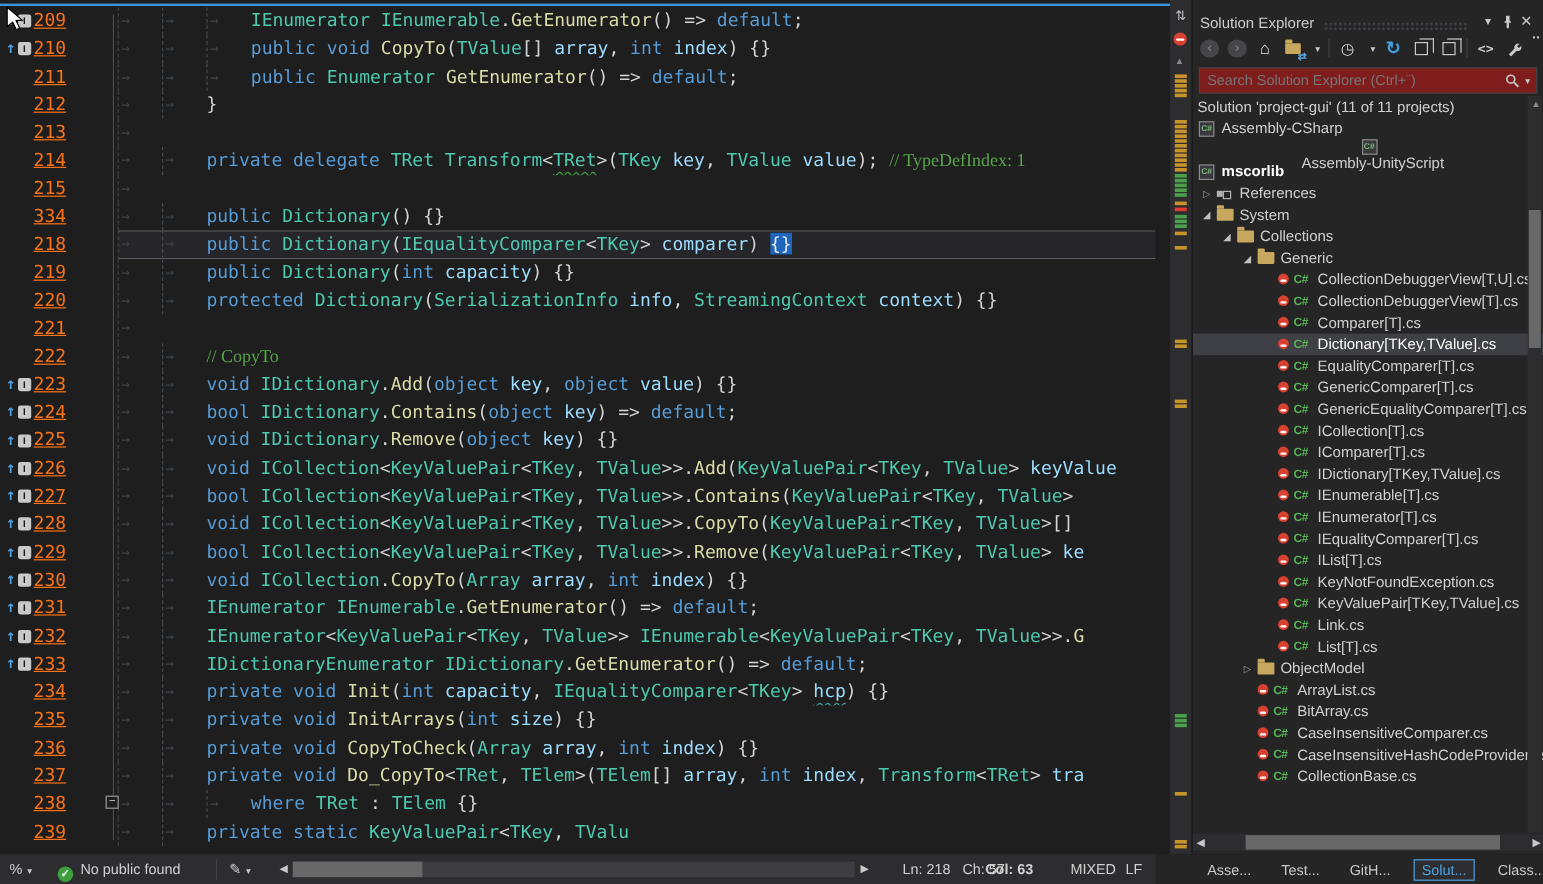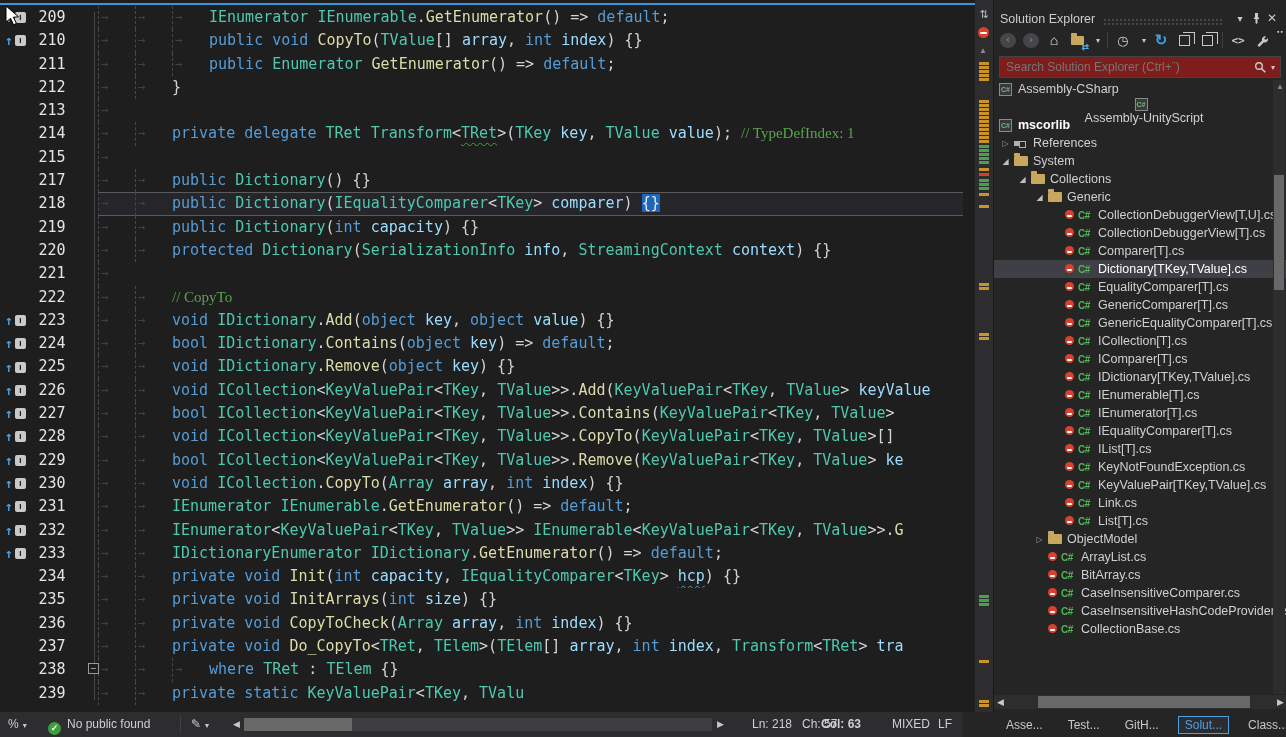--- a/index.html
+++ b/index.html
@@ -9,21 +9,21 @@
   
   #editor { position:absolute; left:0; top:0; width:993px; height:712px; background:#1e1e1e; overflow:hidden; }
   #top-blue { position:absolute; left:0; top:3px; width:975px; height:2px; background:#3794DD; z-index:5; }
   #code-lines { position:absolute; left:0; top:6px; width:963px; height:706px; overflow:hidden;
     font-family:"DejaVu Sans Mono", monospace; font-size:15px; }
   .code-line { display:flex; height:23.3px; line-height:23.3px; white-space:pre; }
   .mk-col { width:28px; flex:none; display:flex; align-items:center; gap:2px; padding-left:5px; }
   .mk-arrow { color:#4FA0E0; font-size:13px; font-weight:bold; line-height:1; }
   .mk-ibox { width:11px; height:11px; background:#C9C9C9; border-radius:2px; color:#161616;
     font:bold 8px/11px "Liberation Sans", sans-serif; text-align:center; }
-  .num { width:56px; flex:none; text-align:center; padding-right:8px; color:#e5e5e5; }
+  .num { width:56px; flex:none; text-align:left; padding-right:8px; color:#f97316;text-decoration:underline; }
   .outline-col { width:14px; flex:none; }
   .lcode { flex:1; overflow:hidden; }
   .code-line.current .lcode { background:#26262a; box-shadow: inset 0 1px 0 #5b5b5b, inset 0 -1px 0 #5b5b5b; }
   .tab { display:inline-block; width:37px; border-left:1px dashed #45494d; color:#3d4449; font-size:12px; padding-left:2px; overflow:hidden; vertical-align:top; }
   .tk-k { color:#569CD6; } .tk-t { color:#4EC9B0; } .tk-m { color:#DCDCAA; }
   .tk-p { color:#9CDCFE; } .tk-d { color:#D4D4D4; } .tk-c { color:#57A64A;font-family:Liberation Serif, serif; }
   .tk-tw { color:#4EC9B0; text-decoration:underline wavy #3FA33F 1px; text-underline-offset:4px; }
   .tk-pw { color:#9CDCFE; text-decoration:underline wavy #3FA3A3 1px; text-underline-offset:4px; }
   .tk-s { color:#EAEAEA; background:#1D66BE; }
   #outline-vline { position:absolute; left:94px; top:12px; height:688px; width:1px; background:#6a6a6a; opacity:.55; }
@@ -110,21 +110,21 @@
   <div id="editor">
     <div id="top-blue"></div>
     <div id="code-lines">
         <div class="code-line"><div class="mk-col"><span class="mk-arrow">↑</span><span class="mk-ibox">I</span></div><div class="num">209</div><div class="outline-col"></div><div class="lcode"><span class="tab">→</span><span class="tab">→</span><span class="tab">→</span><span class="tk-t">IEnumerator</span><span class="tk-d"> </span><span class="tk-t">IEnumerable</span><span class="tk-d">.</span><span class="tk-m">GetEnumerator</span><span class="tk-d">() =&gt; </span><span class="tk-k">default</span><span class="tk-d">;</span></div></div>
         <div class="code-line"><div class="mk-col"><span class="mk-arrow">↑</span><span class="mk-ibox">I</span></div><div class="num">210</div><div class="outline-col"></div><div class="lcode"><span class="tab">→</span><span class="tab">→</span><span class="tab">→</span><span class="tk-k">public</span><span class="tk-d"> </span><span class="tk-k">void</span><span class="tk-d"> </span><span class="tk-m">CopyTo</span><span class="tk-d">(</span><span class="tk-t">TValue</span><span class="tk-d">[] </span><span class="tk-p">array</span><span class="tk-d">, </span><span class="tk-k">int</span><span class="tk-d"> </span><span class="tk-p">index</span><span class="tk-d">) {}</span></div></div>
         <div class="code-line"><div class="mk-col"></div><div class="num">211</div><div class="outline-col"></div><div class="lcode"><span class="tab">→</span><span class="tab">→</span><span class="tab">→</span><span class="tk-k">public</span><span class="tk-d"> </span><span class="tk-t">Enumerator</span><span class="tk-d"> </span><span class="tk-m">GetEnumerator</span><span class="tk-d">() =&gt; </span><span class="tk-k">default</span><span class="tk-d">;</span></div></div>
         <div class="code-line"><div class="mk-col"></div><div class="num">212</div><div class="outline-col"></div><div class="lcode"><span class="tab">→</span><span class="tab">→</span><span class="tk-d">}</span></div></div>
         <div class="code-line"><div class="mk-col"></div><div class="num">213</div><div class="outline-col"></div><div class="lcode"><span class="tab">→</span></div></div>
         <div class="code-line"><div class="mk-col"></div><div class="num">214</div><div class="outline-col"></div><div class="lcode"><span class="tab">→</span><span class="tab">→</span><span class="tk-k">private</span><span class="tk-d"> </span><span class="tk-k">delegate</span><span class="tk-d"> </span><span class="tk-t">TRet</span><span class="tk-d"> </span><span class="tk-t">Transform</span><span class="tk-d">&lt;</span><span class="tk-tw">TRet</span><span class="tk-d">&gt;(</span><span class="tk-t">TKey</span><span class="tk-d"> </span><span class="tk-p">key</span><span class="tk-d">, </span><span class="tk-t">TValue</span><span class="tk-d"> </span><span class="tk-p">value</span><span class="tk-d">); </span><span class="tk-c">// TypeDefIndex: 1</span></div></div>
         <div class="code-line"><div class="mk-col"></div><div class="num">215</div><div class="outline-col"></div><div class="lcode"><span class="tab">→</span></div></div>
-        <div class="code-line"><div class="mk-col"></div><div class="num">217</div><div class="outline-col"></div><div class="lcode"><span class="tab">→</span><span class="tab">→</span><span class="tk-k">public</span><span class="tk-d"> </span><span class="tk-t">Dictionary</span><span class="tk-d">() {}</span></div></div>
+        <div class="code-line"><div class="mk-col"></div><div class="num">334</div><div class="outline-col"></div><div class="lcode"><span class="tab">→</span><span class="tab">→</span><span class="tk-k">public</span><span class="tk-d"> </span><span class="tk-t">Dictionary</span><span class="tk-d">() {}</span></div></div>
         <div class="code-line current"><div class="mk-col"></div><div class="num">218</div><div class="outline-col"></div><div class="lcode"><span class="tab">→</span><span class="tab">→</span><span class="tk-k">public</span><span class="tk-d"> </span><span class="tk-t">Dictionary</span><span class="tk-d">(</span><span class="tk-t">IEqualityComparer</span><span class="tk-d">&lt;</span><span class="tk-t">TKey</span><span class="tk-d">&gt; </span><span class="tk-p">comparer</span><span class="tk-d">) </span><span class="tk-s">{}</span></div></div>
         <div class="code-line"><div class="mk-col"></div><div class="num">219</div><div class="outline-col"></div><div class="lcode"><span class="tab">→</span><span class="tab">→</span><span class="tk-k">public</span><span class="tk-d"> </span><span class="tk-t">Dictionary</span><span class="tk-d">(</span><span class="tk-k">int</span><span class="tk-d"> </span><span class="tk-p">capacity</span><span class="tk-d">) {}</span></div></div>
         <div class="code-line"><div class="mk-col"></div><div class="num">220</div><div class="outline-col"></div><div class="lcode"><span class="tab">→</span><span class="tab">→</span><span class="tk-k">protected</span><span class="tk-d"> </span><span class="tk-t">Dictionary</span><span class="tk-d">(</span><span class="tk-t">SerializationInfo</span><span class="tk-d"> </span><span class="tk-p">info</span><span class="tk-d">, </span><span class="tk-t">StreamingContext</span><span class="tk-d"> </span><span class="tk-p">context</span><span class="tk-d">) {}</span></div></div>
         <div class="code-line"><div class="mk-col"></div><div class="num">221</div><div class="outline-col"></div><div class="lcode"><span class="tab">→</span></div></div>
         <div class="code-line"><div class="mk-col"></div><div class="num">222</div><div class="outline-col"></div><div class="lcode"><span class="tab">→</span><span class="tab">→</span><span class="tk-c">// CopyTo</span></div></div>
         <div class="code-line"><div class="mk-col"><span class="mk-arrow">↑</span><span class="mk-ibox">I</span></div><div class="num">223</div><div class="outline-col"></div><div class="lcode"><span class="tab">→</span><span class="tab">→</span><span class="tk-k">void</span><span class="tk-d"> </span><span class="tk-t">IDictionary</span><span class="tk-d">.</span><span class="tk-m">Add</span><span class="tk-d">(</span><span class="tk-k">object</span><span class="tk-d"> </span><span class="tk-p">key</span><span class="tk-d">, </span><span class="tk-k">object</span><span class="tk-d"> </span><span class="tk-p">value</span><span class="tk-d">) {}</span></div></div>
         <div class="code-line"><div class="mk-col"><span class="mk-arrow">↑</span><span class="mk-ibox">I</span></div><div class="num">224</div><div class="outline-col"></div><div class="lcode"><span class="tab">→</span><span class="tab">→</span><span class="tk-k">bool</span><span class="tk-d"> </span><span class="tk-t">IDictionary</span><span class="tk-d">.</span><span class="tk-m">Contains</span><span class="tk-d">(</span><span class="tk-k">object</span><span class="tk-d"> </span><span class="tk-p">key</span><span class="tk-d">) =&gt; </span><span class="tk-k">default</span><span class="tk-d">;</span></div></div>
         <div class="code-line"><div class="mk-col"><span class="mk-arrow">↑</span><span class="mk-ibox">I</span></div><div class="num">225</div><div class="outline-col"></div><div class="lcode"><span class="tab">→</span><span class="tab">→</span><span class="tk-k">void</span><span class="tk-d"> </span><span class="tk-t">IDictionary</span><span class="tk-d">.</span><span class="tk-m">Remove</span><span class="tk-d">(</span><span class="tk-k">object</span><span class="tk-d"> </span><span class="tk-p">key</span><span class="tk-d">) {}</span></div></div>
         <div class="code-line"><div class="mk-col"><span class="mk-arrow">↑</span><span class="mk-ibox">I</span></div><div class="num">226</div><div class="outline-col"></div><div class="lcode"><span class="tab">→</span><span class="tab">→</span><span class="tk-k">void</span><span class="tk-d"> </span><span class="tk-t">ICollection</span><span class="tk-d">&lt;</span><span class="tk-t">KeyValuePair</span><span class="tk-d">&lt;</span><span class="tk-t">TKey</span><span class="tk-d">, </span><span class="tk-t">TValue</span><span class="tk-d">&gt;&gt;.</span><span class="tk-m">Add</span><span class="tk-d">(</span><span class="tk-t">KeyValuePair</span><span class="tk-d">&lt;</span><span class="tk-t">TKey</span><span class="tk-d">, </span><span class="tk-t">TValue</span><span class="tk-d">&gt; </span><span class="tk-p">keyValue</span></div></div>
         <div class="code-line"><div class="mk-col"><span class="mk-arrow">↑</span><span class="mk-ibox">I</span></div><div class="num">227</div><div class="outline-col"></div><div class="lcode"><span class="tab">→</span><span class="tab">→</span><span class="tk-k">bool</span><span class="tk-d"> </span><span class="tk-t">ICollection</span><span class="tk-d">&lt;</span><span class="tk-t">KeyValuePair</span><span class="tk-d">&lt;</span><span class="tk-t">TKey</span><span class="tk-d">, </span><span class="tk-t">TValue</span><span class="tk-d">&gt;&gt;.</span><span class="tk-m">Contains</span><span class="tk-d">(</span><span class="tk-t">KeyValuePair</span><span class="tk-d">&lt;</span><span class="tk-t">TKey</span><span class="tk-d">, </span><span class="tk-t">TValue</span><span class="tk-d">&gt;</span></div></div>
@@ -240,20 +240,23 @@
     <div id="se-search">
       <input type="text" placeholder="Search Solution Explorer (Ctrl+¨)" style="">
       <svg width="13" height="13" viewBox="0 0 13 13">
         <circle cx="5" cy="5" r="3.3" fill="none" stroke="#C8C8C8" stroke-width="1.4"></circle>
         <line x1="7.6" y1="7.6" x2="11.3" y2="11.3" stroke="#C8C8C8" stroke-width="1.6"></line>
       </svg>
       <span class="caret">▾</span>
     </div>
 
     <div id="se-tree">
+        <div class="trow" style="padding-left: 2px;">
+          <span class="tlabel">Solution 'project-gui' (11 of 11 projects)</span>
+        </div>
         <div class="trow" style="padding-left: 5px;">
           <span class="tico">
             <span class="projicon">C#</span>
           </span>
           <span class="tlabel">Assembly-CSharp</span>
         </div>
         <div class="trow" style="padding-left: 5px; flex-direction: column;">
           <span class="tico">
             <span class="projicon">C#</span>
           </span>

